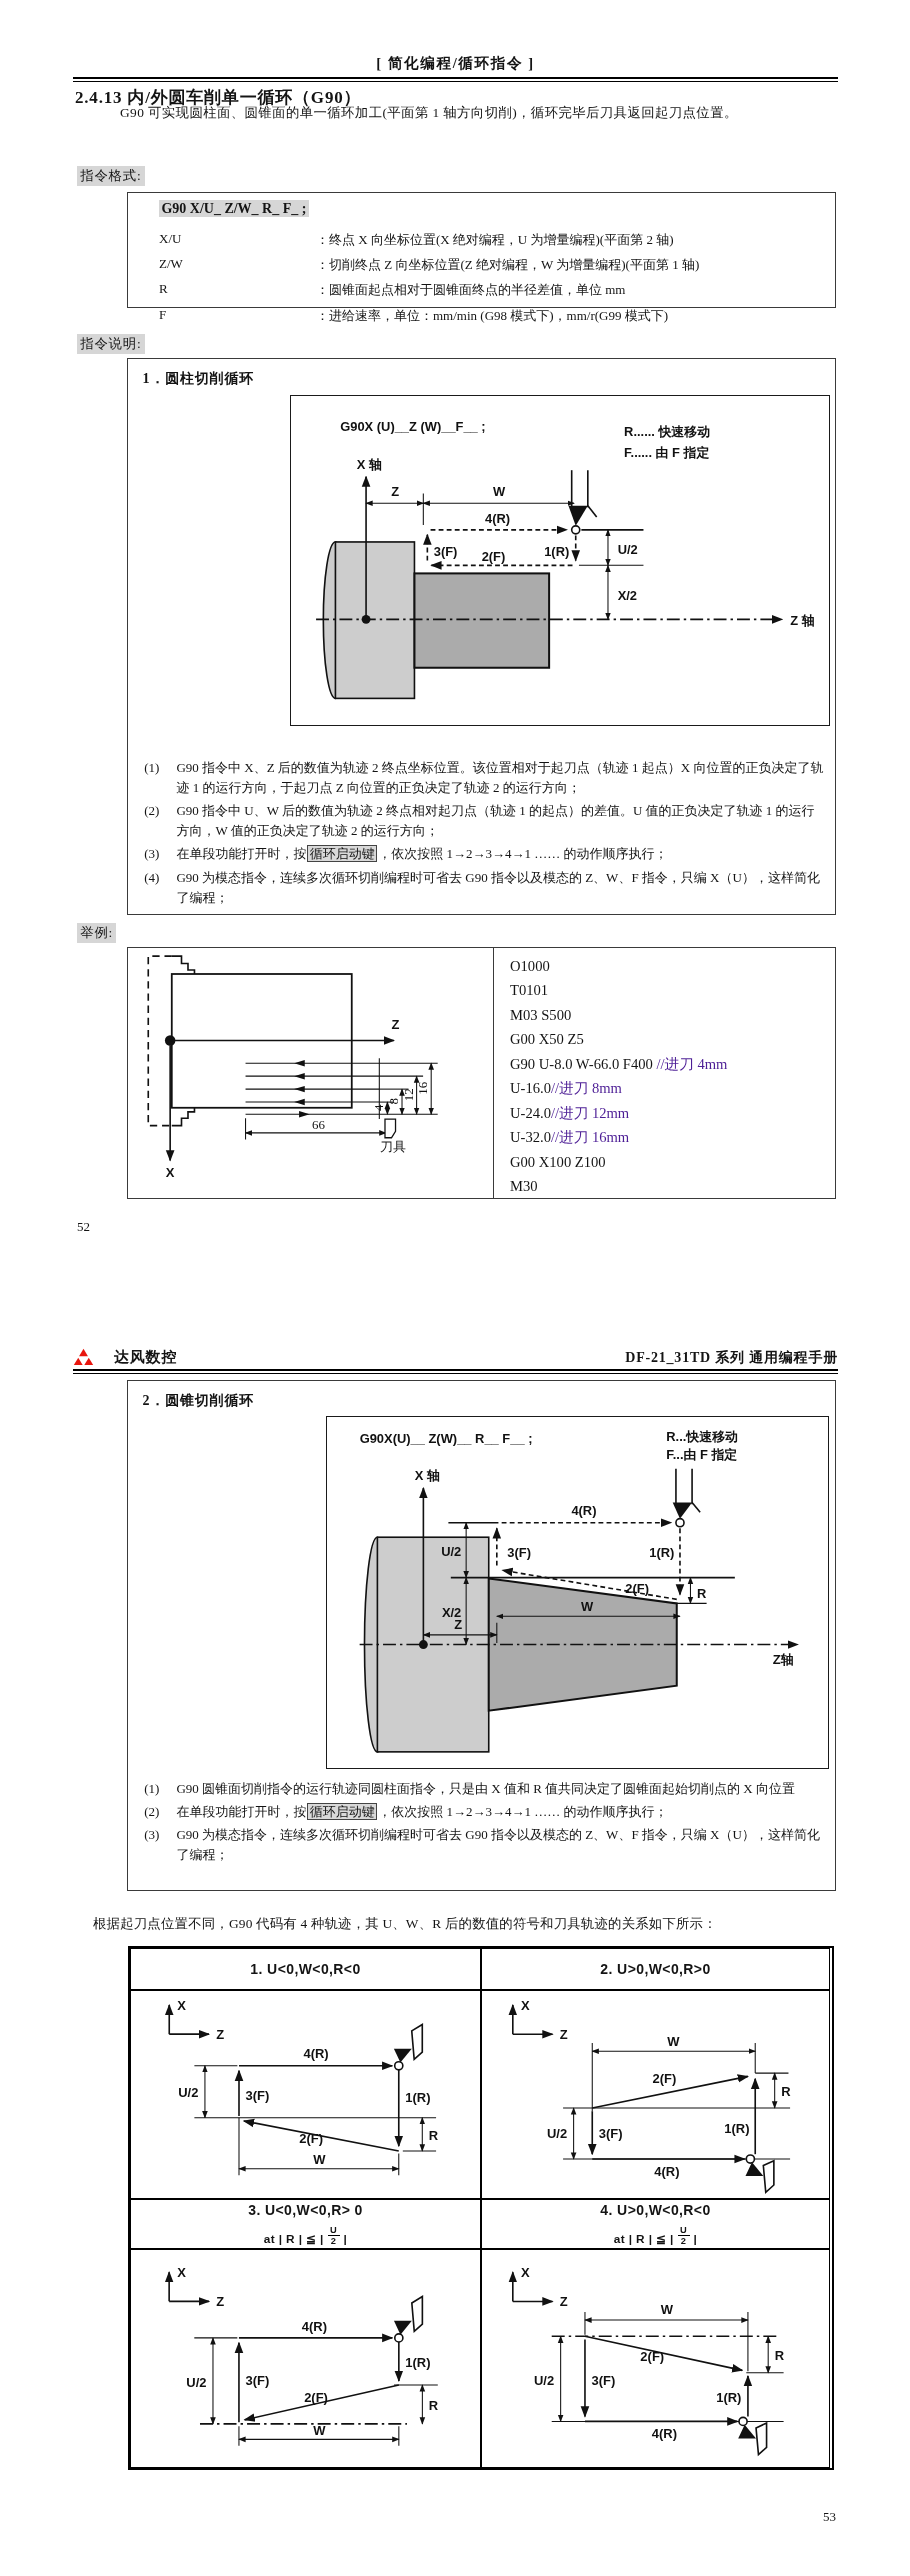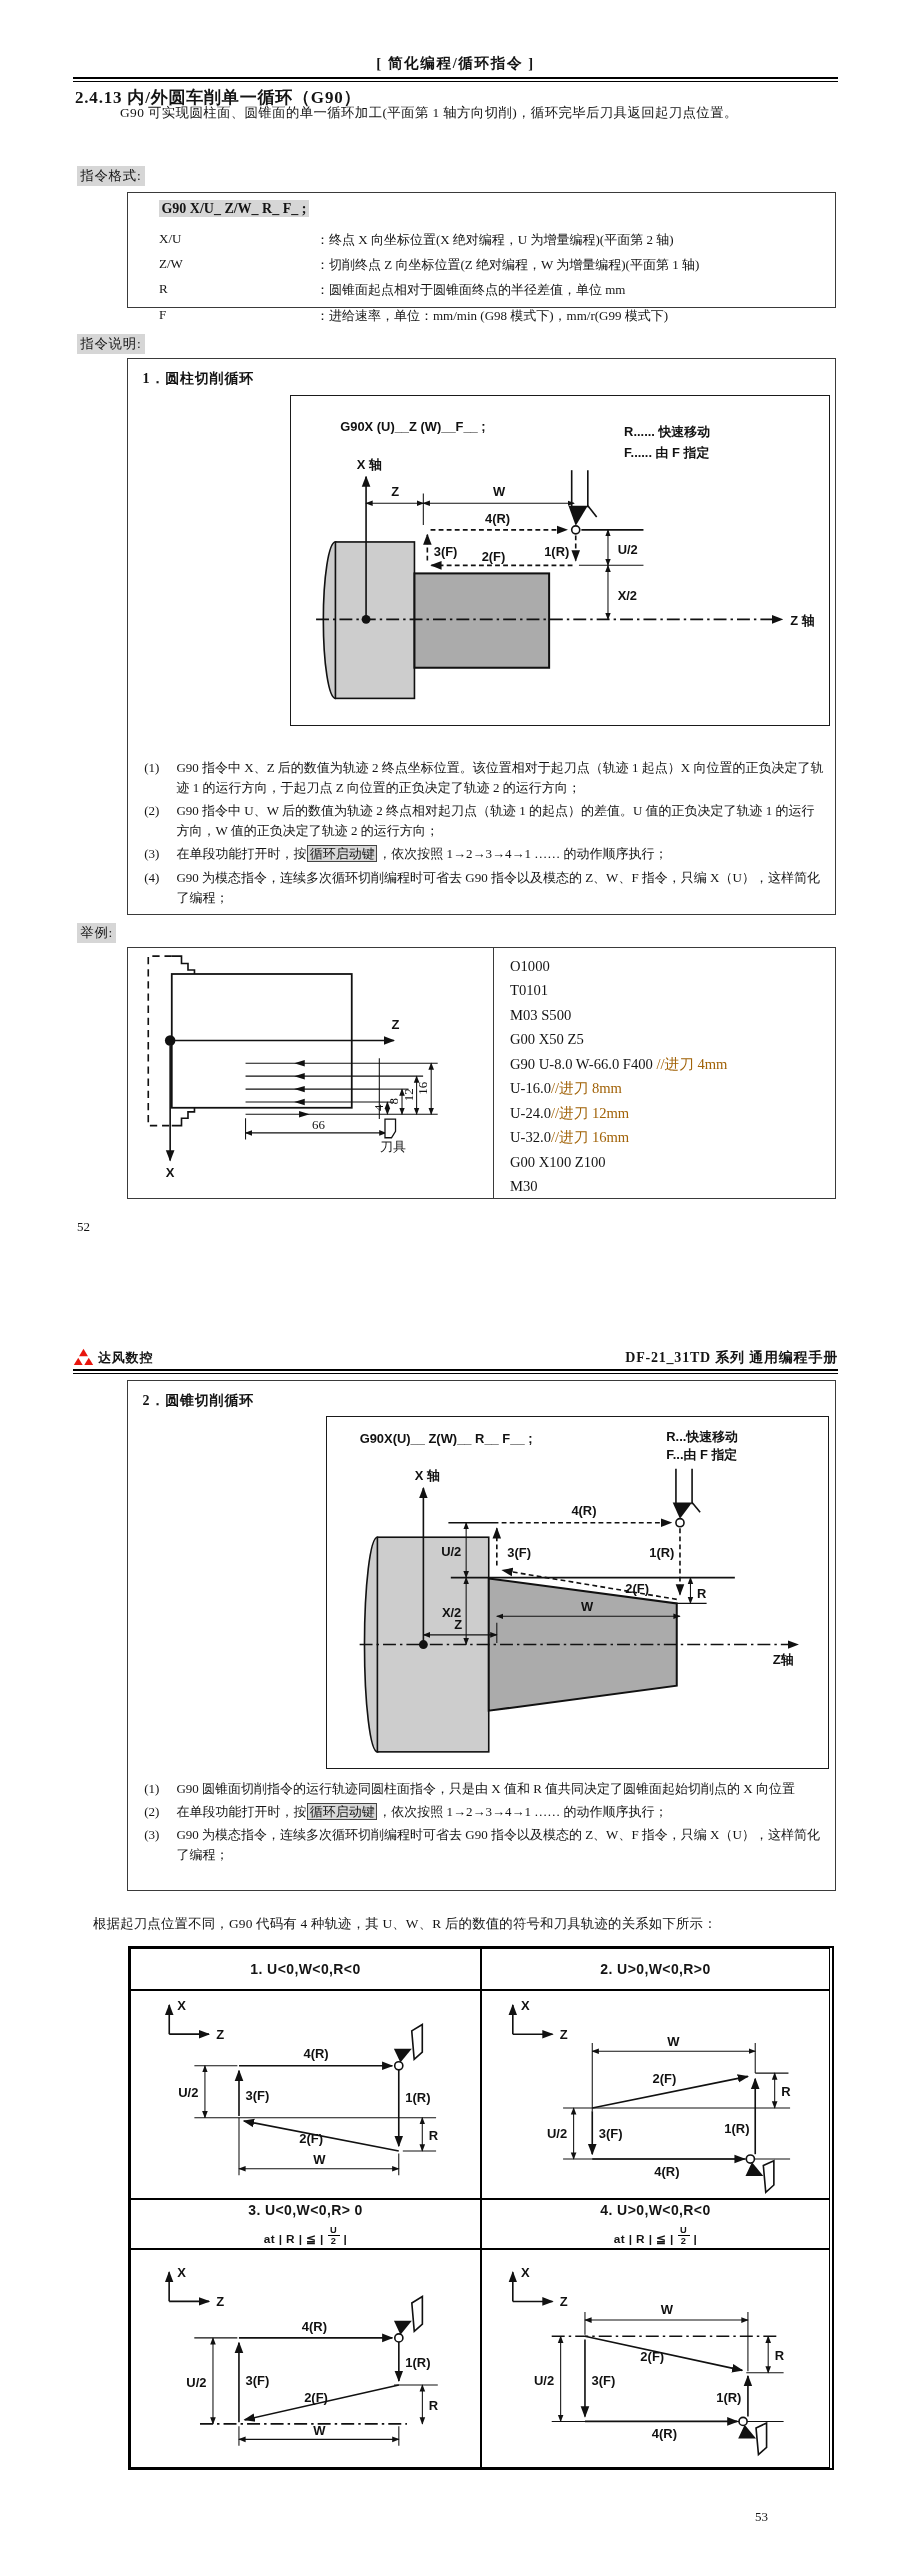--- a/index.html
+++ b/index.html
@@ -24,25 +24,25 @@
   .bheading{position:absolute;top:11.4px;left:14.6px;font-size:14px;font-weight:bold;letter-spacing:0.8px}
   .dsvg{position:absolute;border:1.6px solid #1a1a1a;background:#fff}
   .notes{position:absolute;left:11.4px;width:687px}
   .note{display:grid;grid-template-columns:37px 1fr;font-size:13px;line-height:20px;margin-bottom:3.2px}
   .nnum{text-align:left;padding-left:4.9px}
   .keycap{border:1.2px solid #444;background:#d9d9d9;padding:0 1.6px;margin:0 0.8px}
   .ex-box{position:absolute;top:947px;left:127px;width:709px;height:252px;border:1.6px solid #3a3a3a;display:flex;background:#fff}
   .ex-left{width:366px;border-right:1.6px solid #3a3a3a}
   .ex-right{flex:1;padding:5.7px 0 0 16px;display:flex;flex-direction:column}
   .code-line{font-size:14.6px;line-height:24.5px;white-space:pre}
-  .cmt{color:#a16207}
+  .cmt{color:#4c1d95}
   .pageno{position:absolute;font-size:13px}
   .hdr2{position:absolute;top:1343px;left:73px;width:765px;height:24px;display:flex;
         justify-content:space-between;align-items:flex-end}
-  .brand{display:flex;align-items:flex-end;gap:4px;font-size:13px;font-weight:bold;letter-spacing:0.8px}
+  .brand{display:flex;align-items:flex-end;gap:20px;font-size:15px;font-weight:bold;letter-spacing:0.8px}
   .manual{font-size:14px;font-weight:bold;letter-spacing:0.8px}
   .traj-intro{position:absolute;top:1915px;left:93px;width:744px;font-size:13.4px;letter-spacing:0.2px}
   .traj-table{position:absolute;top:1946px;left:128px;width:706px;border:2.4px solid #000;
               display:grid;grid-template-columns:351px 349px;grid-template-rows:42px 209px 50px 219px;background:#fff}
   .tcell{border:0.8px solid #000;display:flex;flex-direction:column;align-items:center;justify-content:center;overflow:hidden}
   .th{font-family:"Liberation Sans",sans-serif;font-weight:bold;font-size:14px;letter-spacing:0.4px}
   .th .sub{font-size:11.8px;margin-top:7px;display:flex;align-items:flex-end;gap:2.4px}
   .frac{display:inline-flex;flex-direction:column;align-items:center;font-size:9.3px;line-height:1.1;margin:0 1.6px}
   .frac .ft{border-bottom:1.1px solid #000;padding:0 2.4px}
   svg text{font-family:"Liberation Sans",sans-serif;font-weight:bold;font-size:16px;fill:#111}
@@ -504,16 +504,16 @@
         <circle cx="322" cy="210" r="5" fill="#fff" stroke="#111" stroke-width="2"></circle>
         <text x="225" y="231" text-anchor="middle">4(R)</text>
         <g>
           <polygon points="316,231 338,231 324,214" fill="#111"></polygon>
           <path d="M338,218 l13,-6 v30 l-10,9 z" fill="#fff" stroke="#111" stroke-width="2"></path>
         </g>
       </svg>
     </div>
   </div>
 
-  <div class="pageno" style="top:2509px;left:755px;width:81px;text-align:left">53</div>
+  <div class="pageno" style="top:2509px;left:755px;width:81px;text-align:right">53</div>
 
 </div>
 
 
 </body></html>

